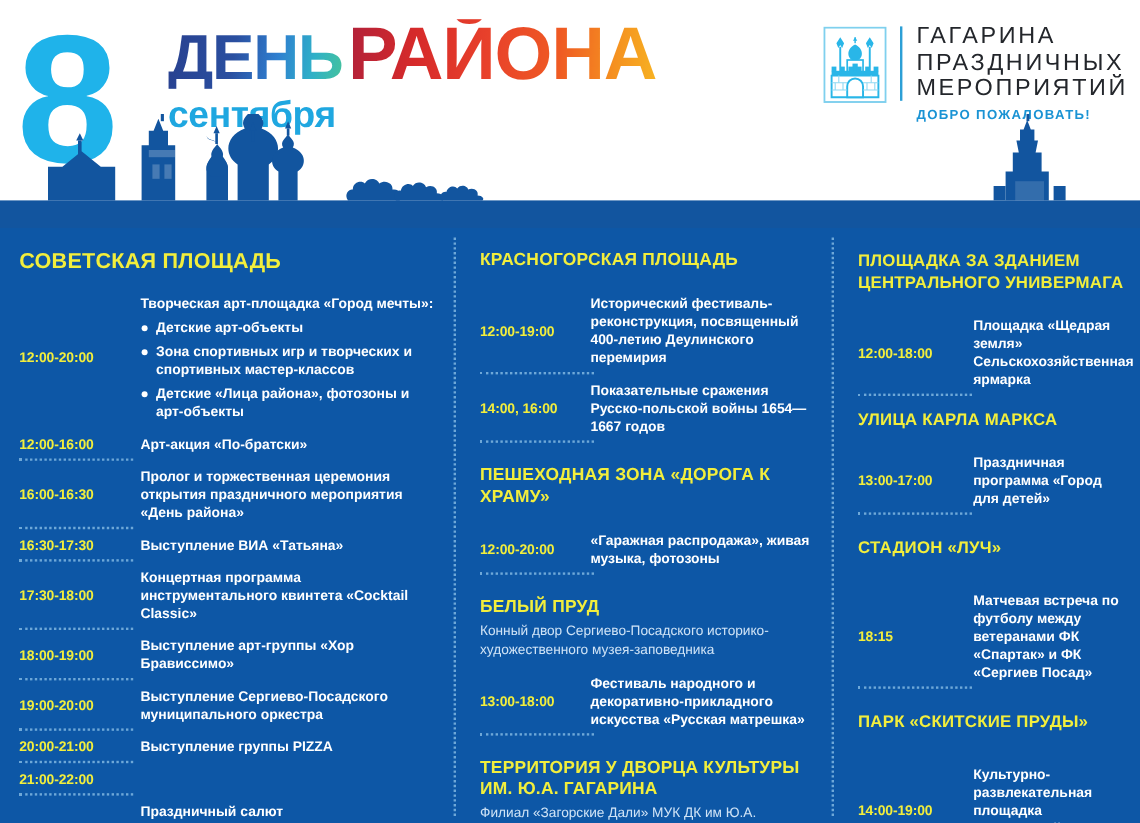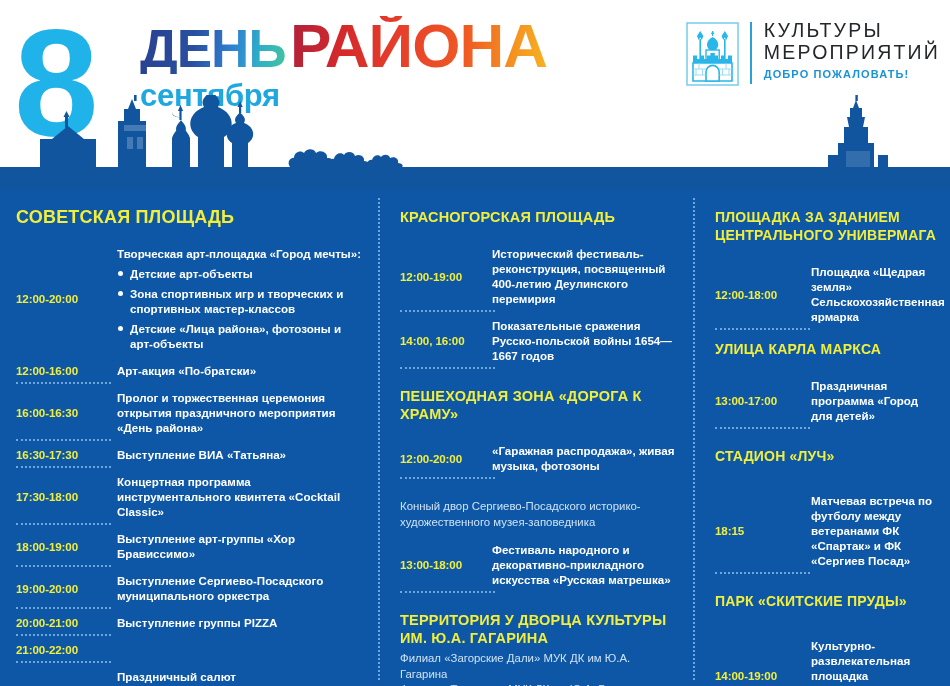--- a/index.html
+++ b/index.html
@@ -173,21 +173,22 @@
           <line x1="10" y1="47" x2="10" y2="53"></line>
             <line x1="16.5" y1="47" x2="16.5" y2="53"></line>
           <line x1="36.5" y1="47" x2="36.5" y2="53"></line>
             <line x1="43" y1="47" x2="43" y2="53"></line>
         </g>
       </svg>
 
       <div class="crest-div"></div>
 
       <div class="prog-text">
-        <div class="prog-line">КУЛЬТУРЫ</div>
+        <div class="prog-line">ГАГАРИНА</div>
+        <div class="prog-line">ПРАЗДНИЧНЫХ</div>
         <div class="prog-line">МЕРОПРИЯТИЙ</div>
         <div class="prog-welcome">ДОБРО ПОЖАЛОВАТЬ!</div>
       </div>
     </div>
 
     <svg class="skyline" viewBox="0 0 950 95" preserveAspectRatio="none">
       <g fill="#12559f">
         <rect x="0" y="72" width="950" height="23"></rect>
 
         <path d="M40 72 v-28 h12 l16 -13 l16 13 h12 v28 z"></path>
@@ -302,20 +303,21 @@
 
         <div class="gap-m"></div>
         <div class="venue v2">ПЕШЕХОДНАЯ ЗОНА «ДОРОГА К ХРАМУ»</div>
         <div class="gap-s"></div>
         <div class="row dotted">
           <div class="time">12:00-20:00</div>
           <div class="desc">«Гаражная распродажа», живая музыка, фотозоны</div>
         </div>
 
         <div class="gap-m"></div>
+        <div class="venue v2">БЕЛЫЙ ПРУД</div>
         <div class="subnote">Конный двор Сергиево-Посадского историко-художественного музея-заповедника</div>
         <div class="row dotted">
           <div class="time">13:00-18:00</div>
           <div class="desc">Фестиваль народного и декоративно-прикладного искусства «Русская матрешка»</div>
         </div>
 
         <div class="gap-m"></div>
         <div class="venue v2">ТЕРРИТОРИЯ У ДВОРЦА КУЛЬТУРЫ ИМ. Ю.А. ГАГАРИНА</div>
         <div class="subnote" style="white-space:pre-line">Филиал «Загорские Дали» МУК ДК им Ю.А. Гагарина
 Филиал «Тураково» МУК ДК им Ю.А. Гагарина</div>

